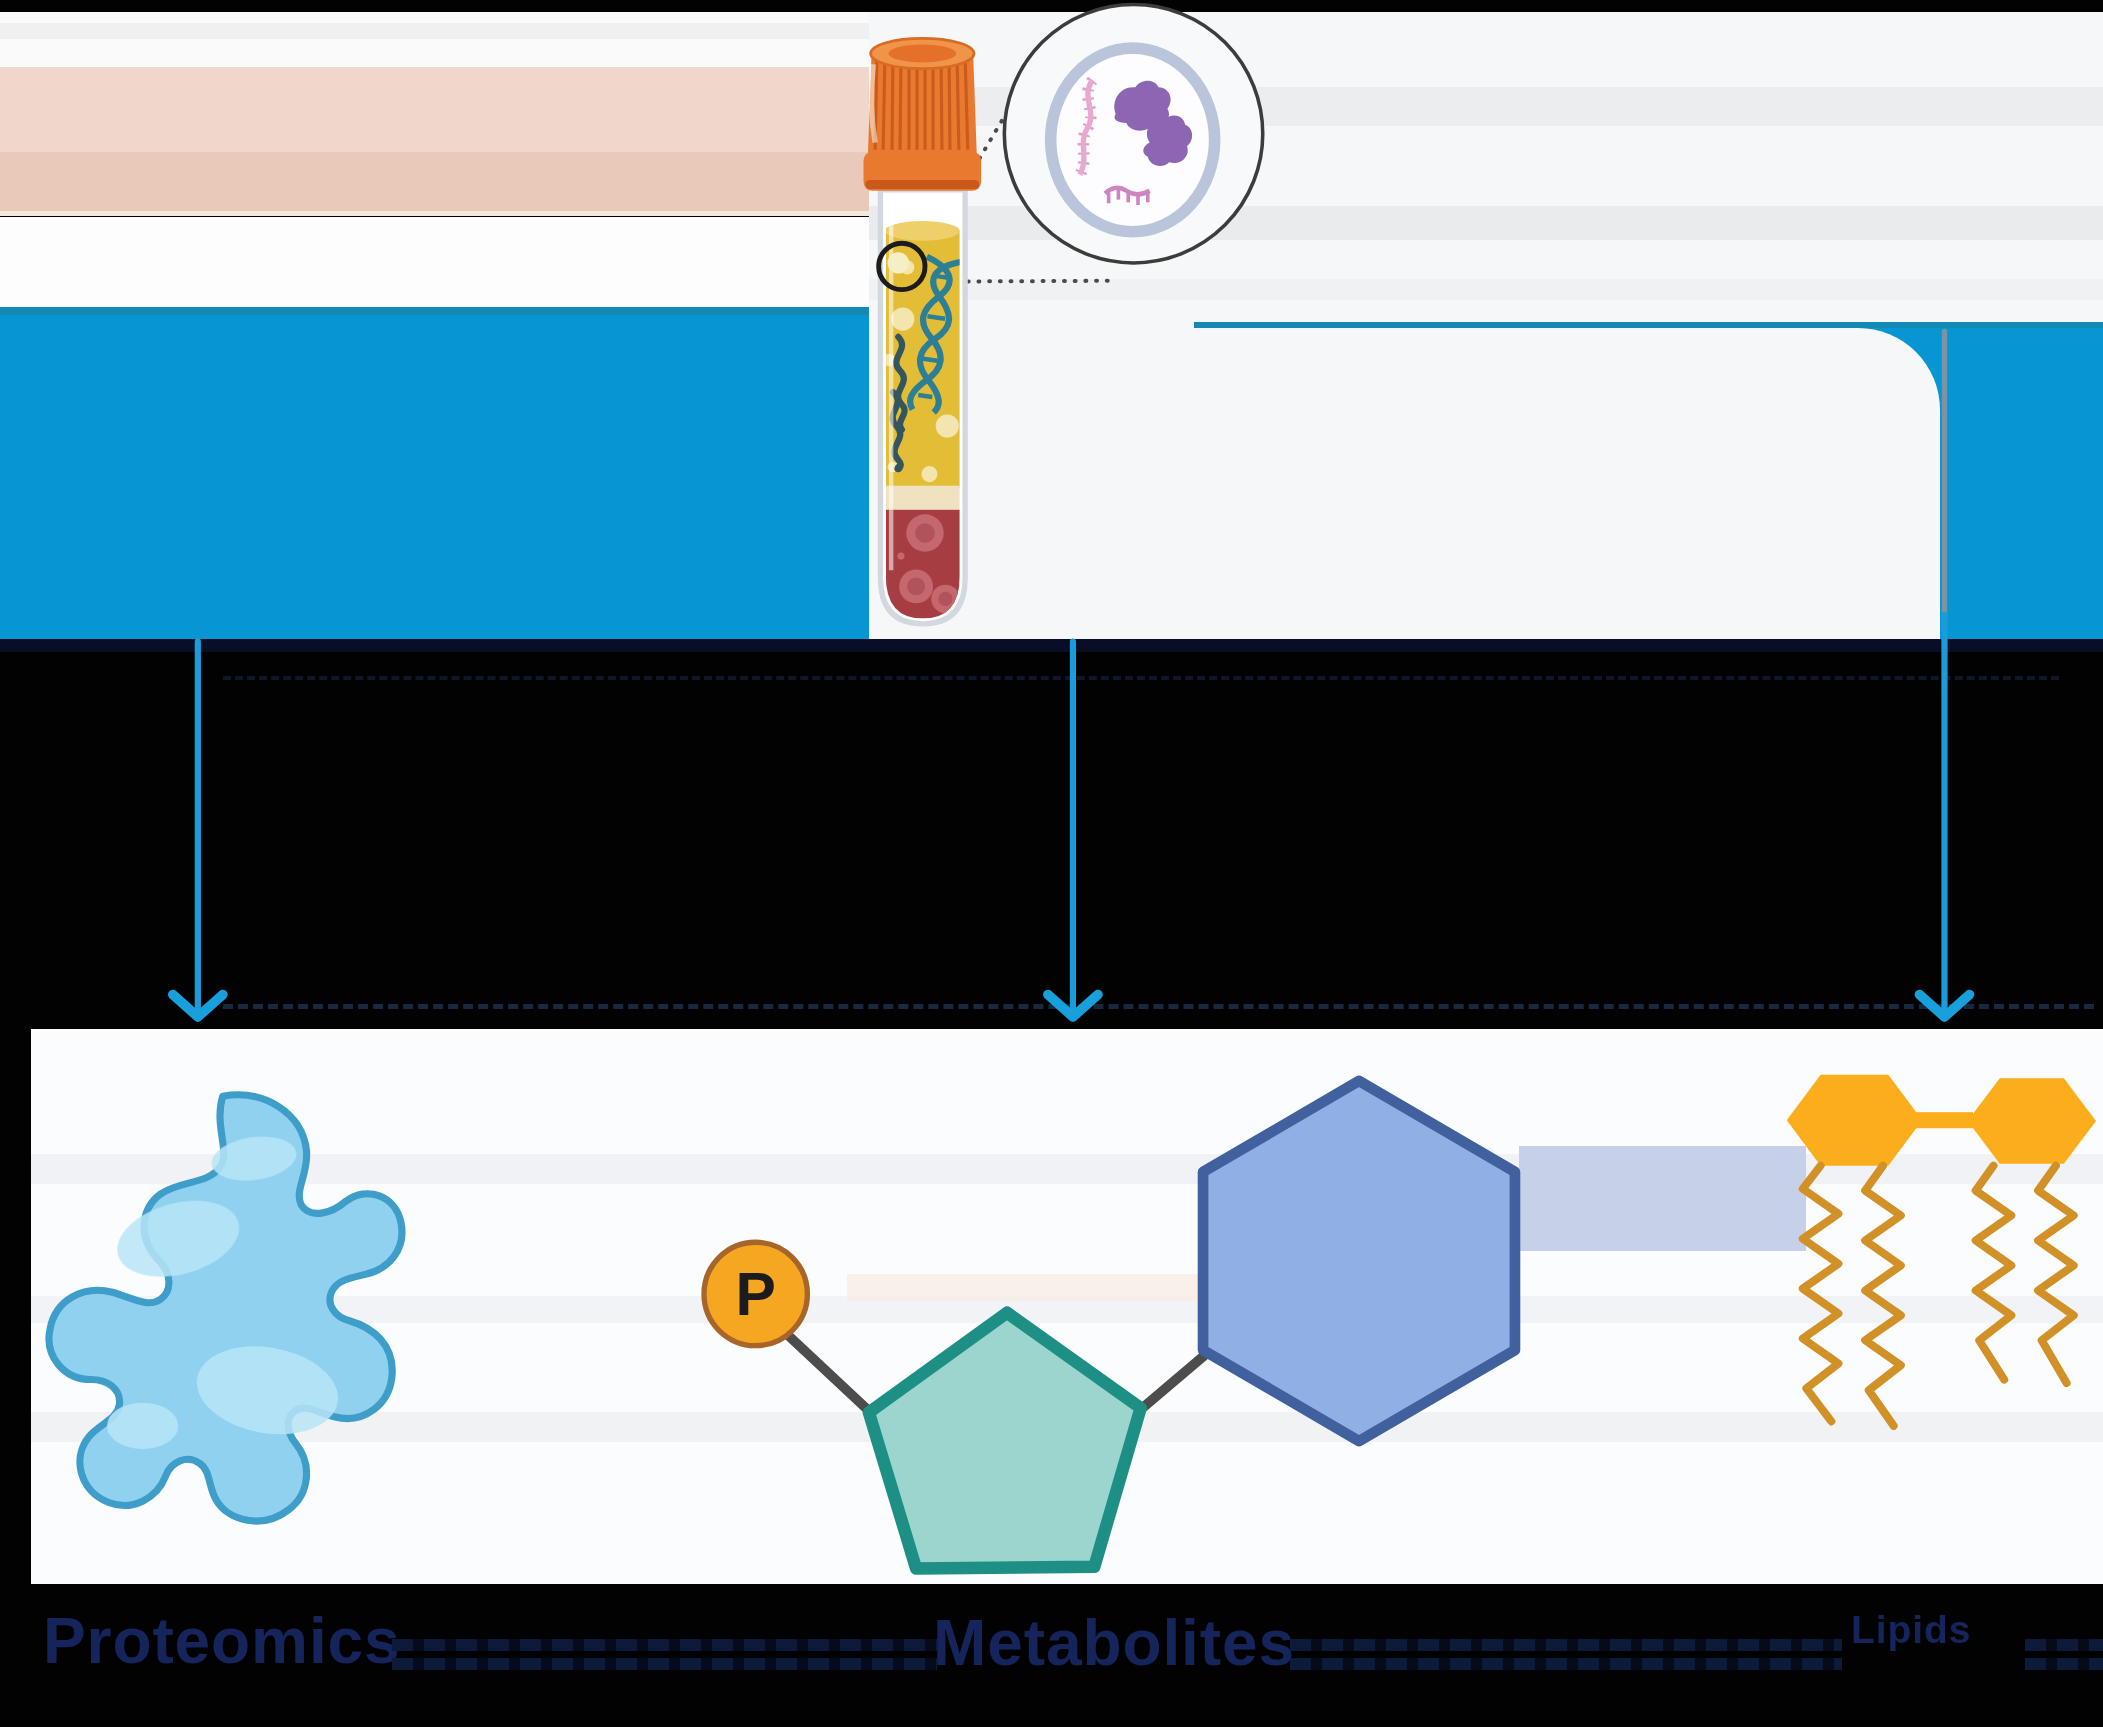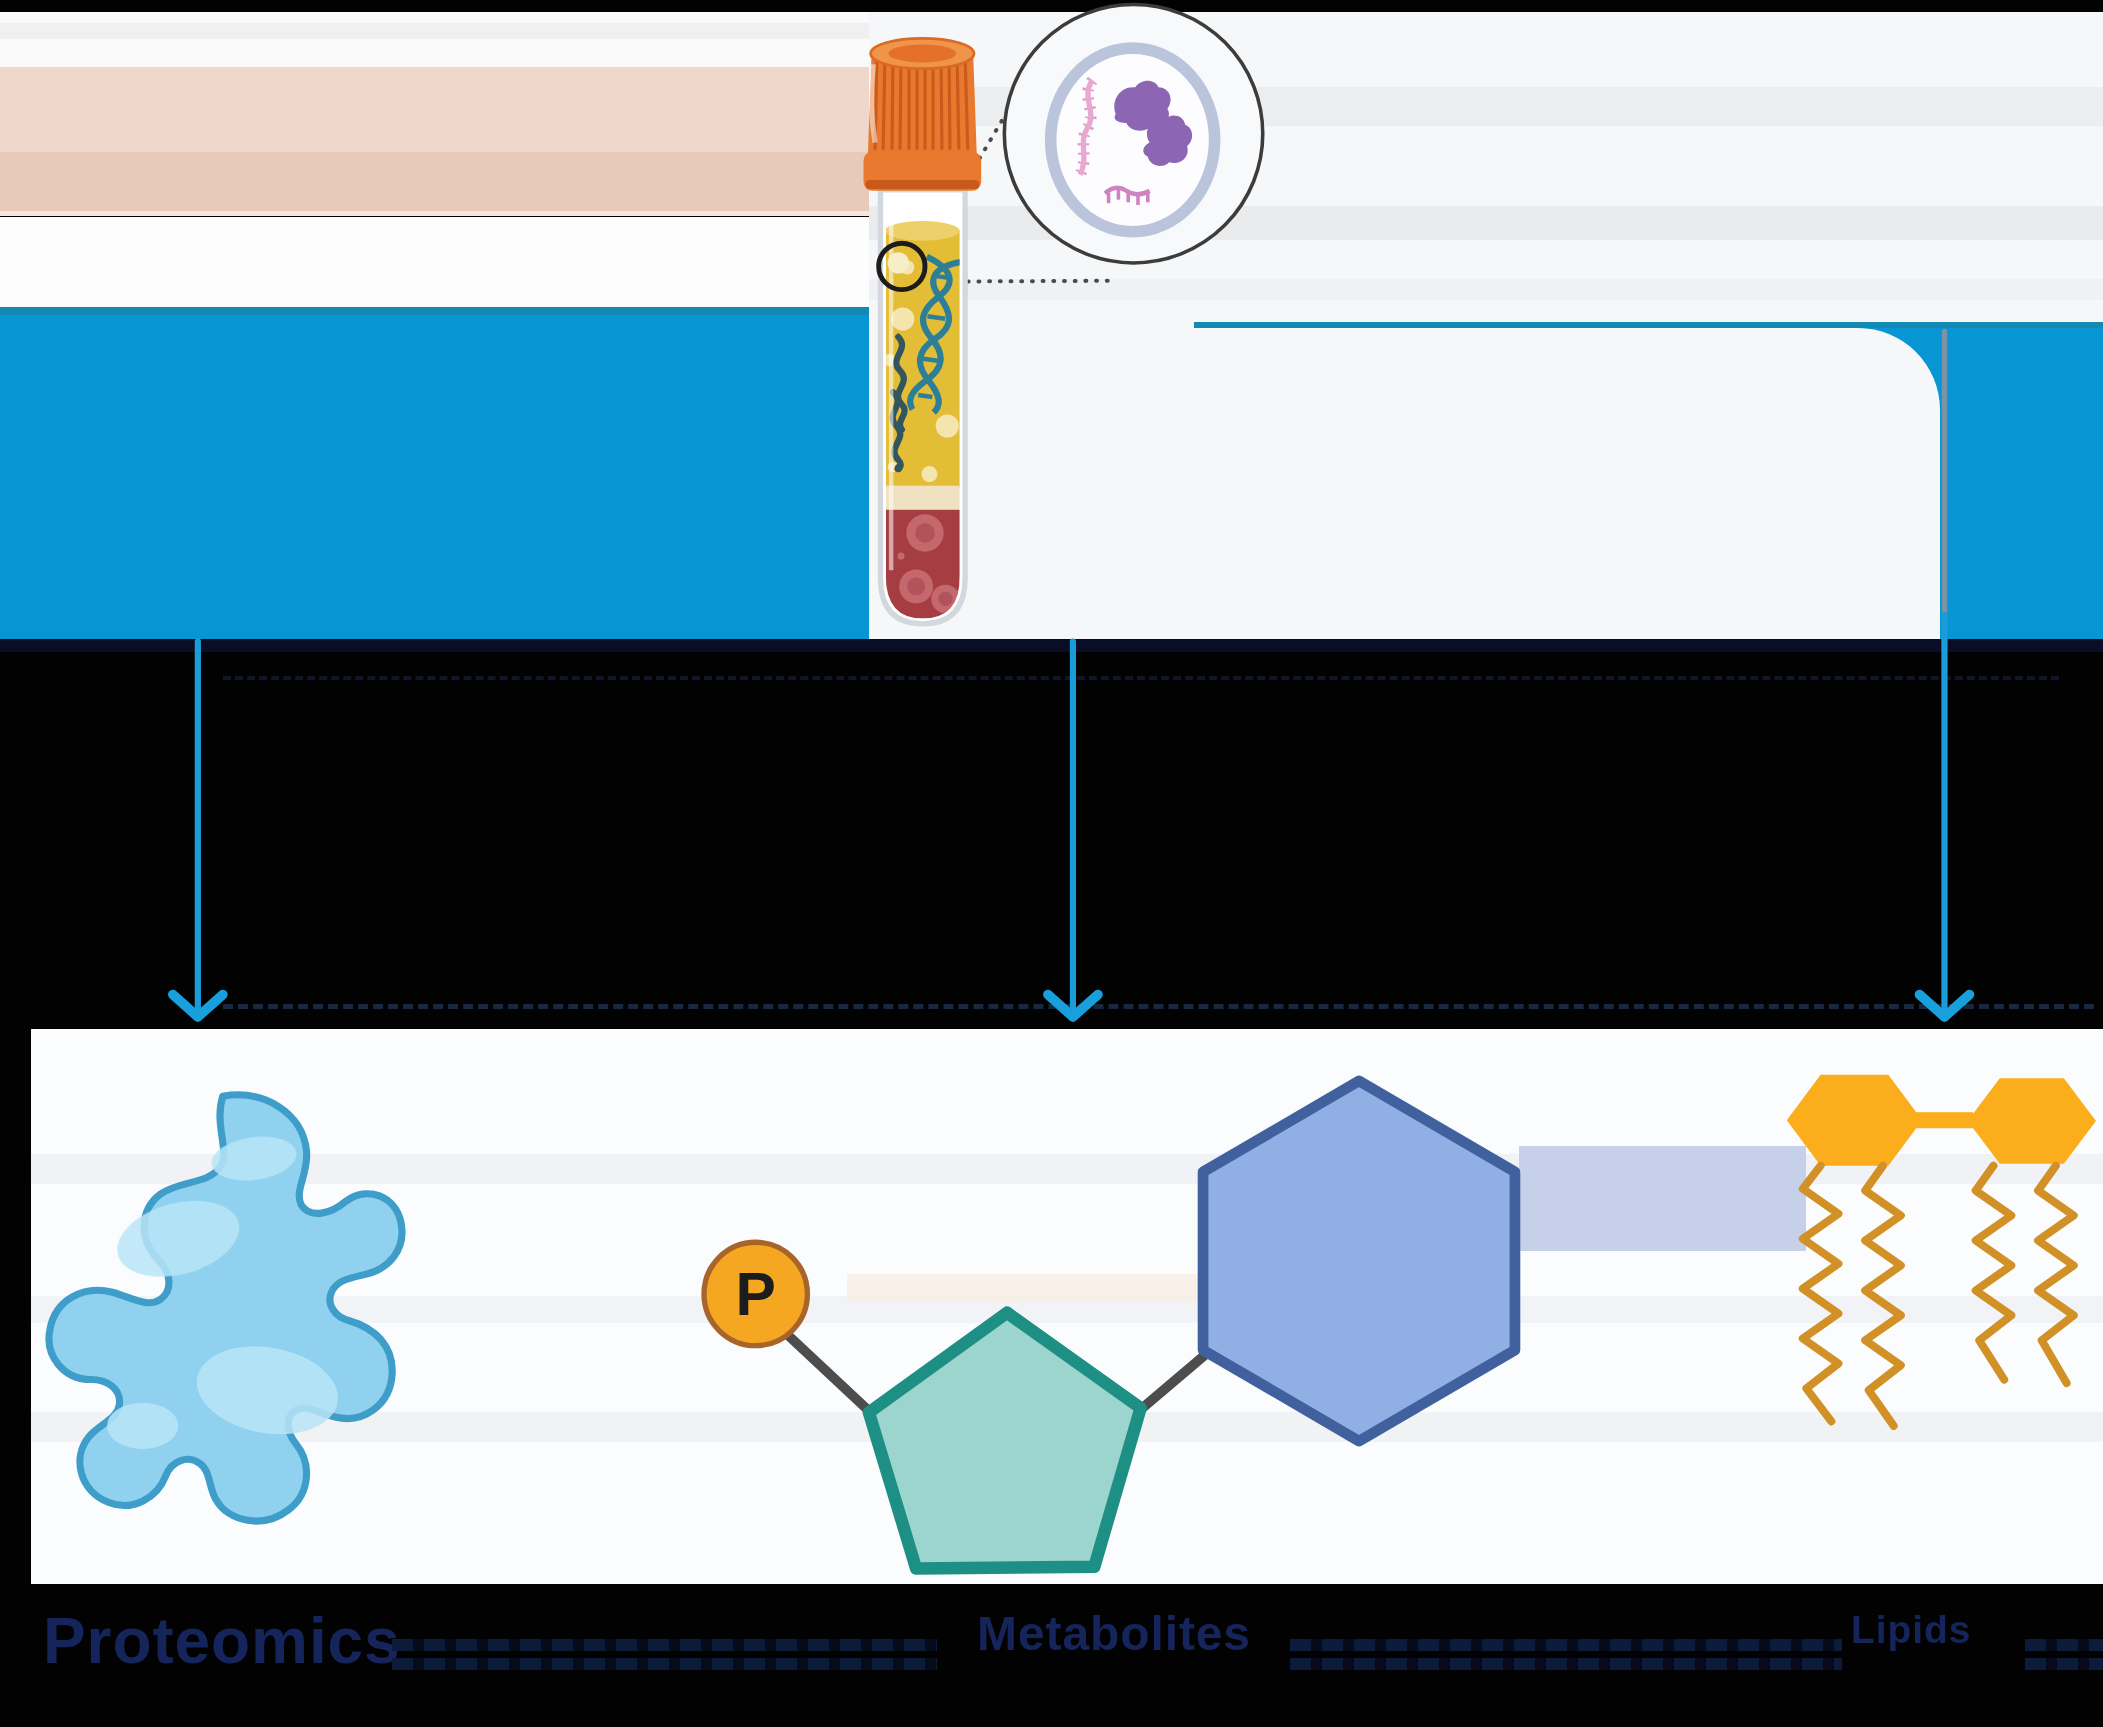--- a/index.html
+++ b/index.html
@@ -212,21 +212,21 @@
         <polyline points="2043,1308 2023,1334 2063,1362 2023,1390 2063,1418 2023,1446 2063,1474 2023,1502 2063,1530 2027,1558 2055,1595"></polyline>
         <polyline points="2113,1308 2093,1336 2133,1364 2093,1392 2133,1420 2093,1448 2133,1476 2093,1504 2133,1532 2097,1560 2125,1600"></polyline>
         <polyline points="2237,1308 2217,1336 2257,1364 2217,1392 2257,1420 2217,1448 2257,1476 2221,1504 2249,1548"></polyline>
         <polyline points="2307,1308 2287,1336 2327,1364 2287,1392 2327,1420 2287,1448 2327,1476 2291,1504 2319,1552"></polyline>
       </g>
     </g>
   </svg>
 
   <div class="label" style="left:43px;top:1604px;font-size:64px;">Proteomics</div>
 
-  <div class="label" style="left:927px;top:1606px;width:374px;text-align:center;font-size:48px;">Metabolites</div>
+  <div class="label" style="left:927px;top:1606px;width:374px;text-align:center;font-size:64px;">Metabolites</div>
 
   <div class="label" style="left:1851px;top:1608px;font-size:39px;">Lipids</div>
 
   <div class="bars" style="left:392px;top:1639px;width:545px;"></div>
   <div class="bars" style="left:392px;top:1658px;width:545px;"></div>
   <div class="bars" style="left:1290px;top:1639px;width:552px;"></div>
   <div class="bars" style="left:1290px;top:1658px;width:552px;"></div>
   <div class="bars" style="left:2025px;top:1639px;width:78px;"></div>
   <div class="bars" style="left:2025px;top:1658px;width:78px;"></div>
 

